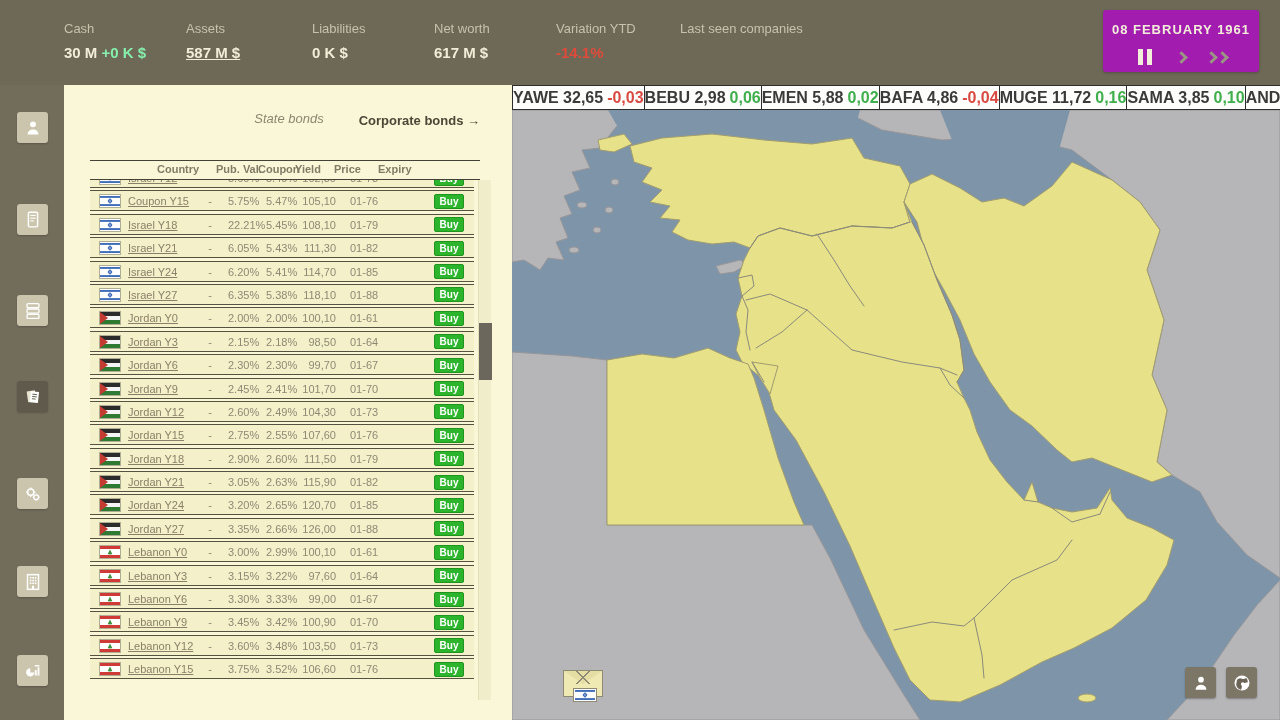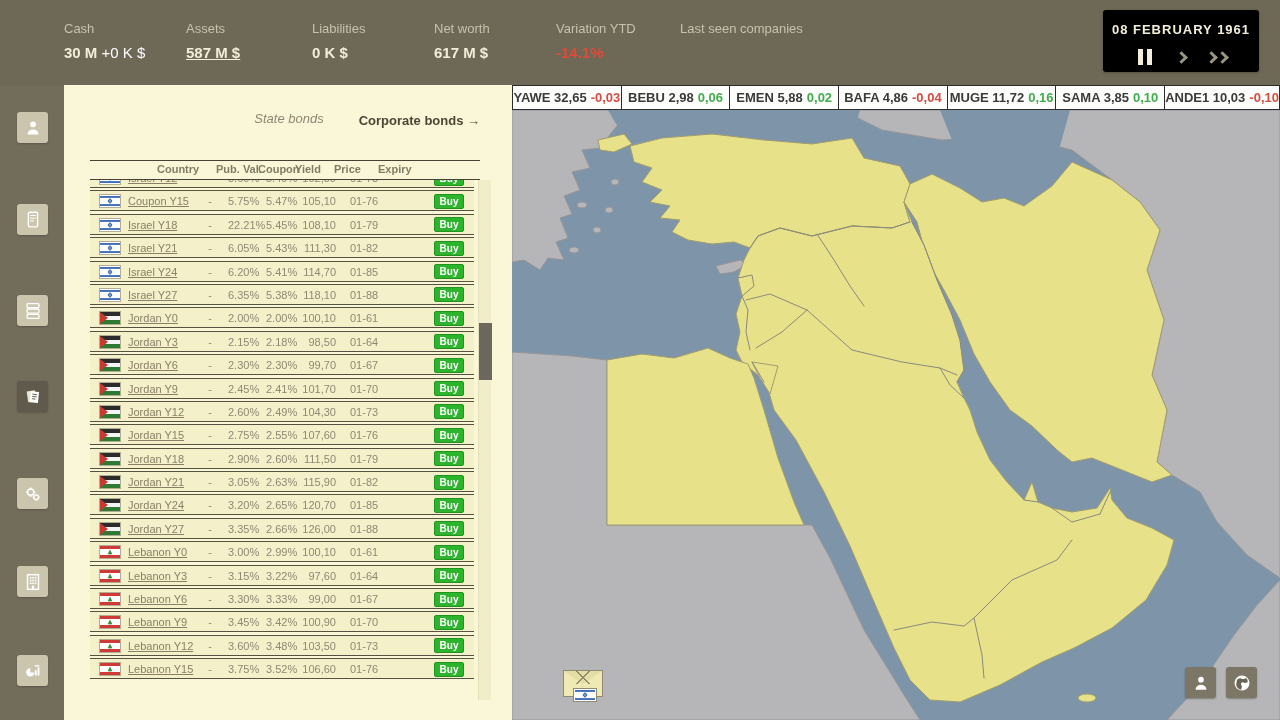--- a/index.html
+++ b/index.html
@@ -6,24 +6,24 @@
   *{box-sizing:border-box;}
   #screen{position:relative;width:1280px;height:720px;overflow:hidden;
     font-family:"Liberation Sans",sans-serif;background:#6e6857;}
 
   
   .topbar{position:absolute;left:0;top:0;width:1120px;height:85px;background:#6e6857;}
   .stat{position:absolute;top:0;height:85px;}
   .stat .lbl{position:absolute;top:21px;left:0;font-size:13px;color:#c7c2ac;white-space:nowrap;}
   .stat .val{position:absolute;top:44px;left:0;font-size:15px;font-weight:bold;color:#f2edd8;white-space:nowrap;}
   .stat .val.u{text-decoration:underline;}
-  .stat .sfx{color:#ffffff;font-weight:normal;}
+  .stat .sfx{color:#86efac;font-weight:bold;}
   .stat .neg{color:#e04a3a;}
 
-  .datebox{position:absolute;left:1103px;top:10px;width:156px;height:62px;background:#000000;
+  .datebox{position:absolute;left:1103px;top:10px;width:156px;height:62px;background:#a21caf;
     border-radius:3px;box-shadow:0 1px 3px rgba(0,0,0,.25);}
   .datebox .date{position:absolute;top:12px;left:0;width:100%;text-align:center;font-size:13px;
     font-weight:bold;letter-spacing:1px;color:#f3eed9;}
   .timectl{position:absolute;top:34px;left:0;width:100%;height:26px;display:flex;justify-content:space-around;align-items:center;padding:0 24px;}
   .timectl .btn{width:24px;height:20px;display:flex;align-items:center;justify-content:center;cursor:pointer;}
   .pausebars{display:flex;gap:4px;}
   .pausebars i{display:block;width:5px;height:16px;background:#f3eed9;}
   .chev{width:9px;height:9px;border-top:3px solid #9b9584;border-right:3px solid #9b9584;transform:rotate(45deg);}
   .chev2{display:flex;gap:2px;}
 
@@ -57,21 +57,21 @@
   .row .buy{position:absolute;left:344px;top:2.5px;width:30px;height:15px;background:#2cb52c;border:1px solid #1f9520;
     border-radius:2px;color:#fff;font-size:10px;font-weight:bold;text-align:center;line-height:13px;cursor:pointer;}
   .scrolltrack{position:absolute;left:414px;top:95px;width:13px;height:520px;background:#f0edca;border-left:1px solid #e3dfb8;}
   .scrollthumb{position:absolute;left:0;top:143px;width:13px;height:57px;background:#6b675c;cursor:pointer;}
 
   
   .mapside{position:absolute;left:512px;top:85px;width:768px;height:635px;}
   .ticker{position:absolute;left:0;top:0;width:768px;height:25px;display:flex;
     border-top:1px solid #2d2d2d;border-bottom:1px solid #2d2d2d;background:#fdfdfb;}
   .tcell{flex:1 1 0;border-right:1px solid #2d2d2d;display:flex;align-items:center;justify-content:center;
-    gap:4px;font-size:13px;font-weight:bold;color:#3a3a3a;white-space:nowrap;cursor:pointer;}
+    gap:4px;font-size:16px;font-weight:bold;color:#3a3a3a;white-space:nowrap;cursor:pointer;}
   .tcell:first-child{border-left:1px solid #2d2d2d;}
   .tcell .chg.up{color:#3fae4c;}
   .tcell .chg.down{color:#d84a42;}
   .mapwrap{position:absolute;left:0;top:25px;width:768px;height:610px;}
   .mapwrap svg{display:block;}
 
   .mail{position:absolute;left:51px;top:560px;width:50px;height:36px;cursor:pointer;}
   .mail .env{position:absolute;left:0;top:0;width:40px;height:27px;background:#efe9b4;border:1px solid #8f8a74;}
   .mail .env:before{content:"";position:absolute;left:0;top:0;border-left:19px solid transparent;
     border-right:19px solid transparent;border-top:13px solid #e4dda4;}

